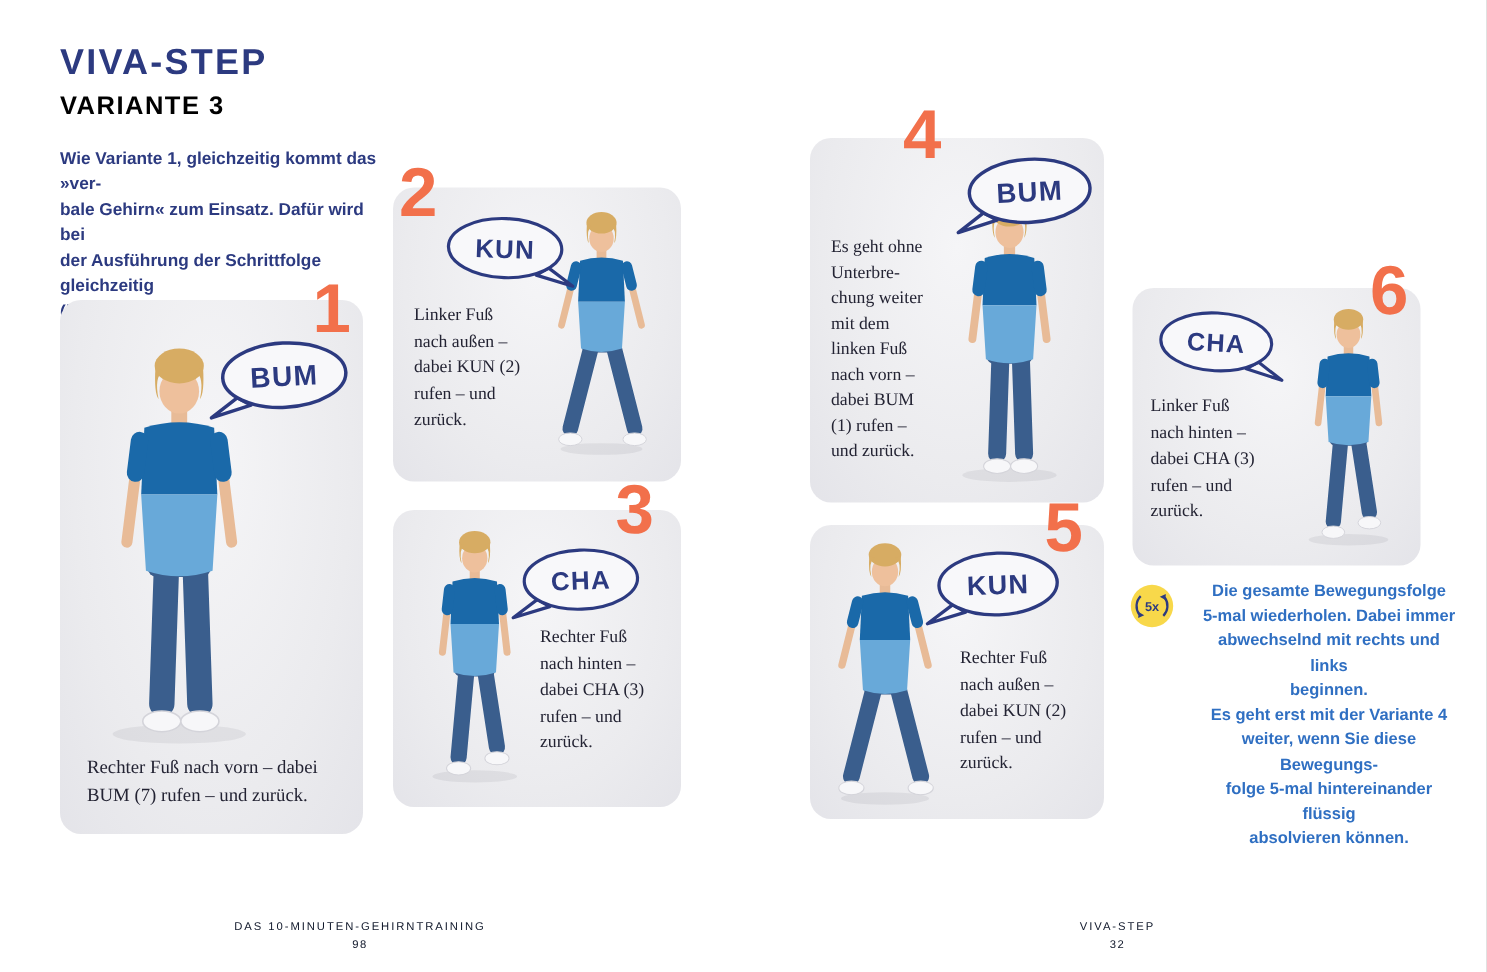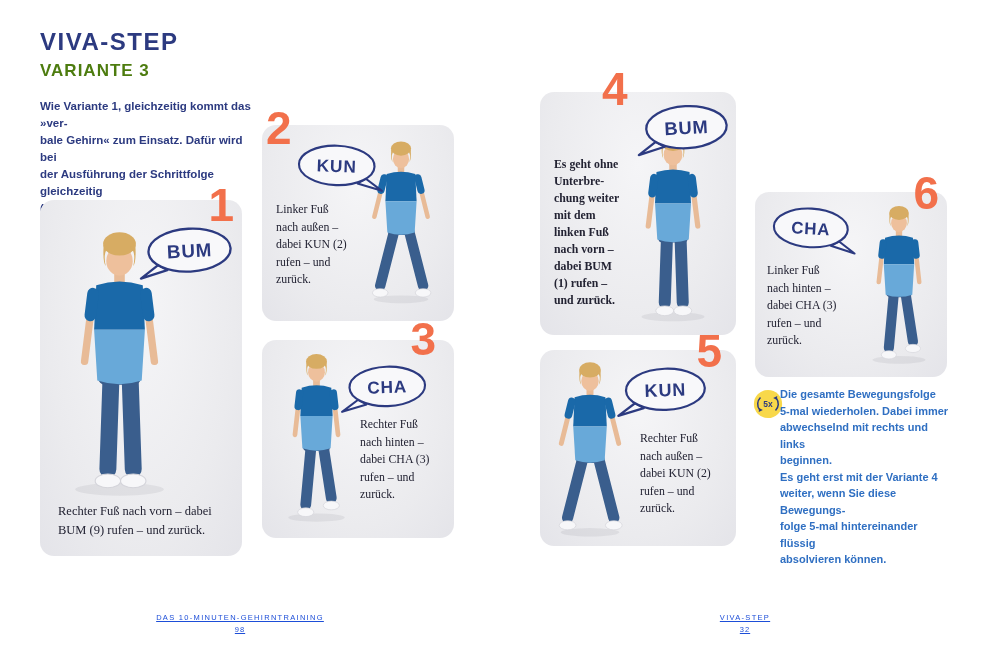--- a/index.html
+++ b/index.html
@@ -8,21 +8,21 @@
     position:relative; width:991px; height:648px; background:#ffffff;
     overflow:hidden; margin:0 auto;
   }
   
   .page-title {
     position:absolute; left:40px; top:28px;
     font-size:24px; font-weight:bold; letter-spacing:1.5px; color:#2c3a80;
   }
   .page-subtitle {
     position:absolute; left:40px; top:61px;
-    font-size:17px; font-weight:bold; letter-spacing:1px; color:#4d7c0f;
+    font-size:17px; font-weight:bold; letter-spacing:1px; color:#000000;
   }
   .intro {
     position:absolute; left:40px; top:98px; width:222px;
     font-size:11.5px; font-weight:bold; line-height:17px; color:#2c3a80;
     white-space:pre-line;
   }
   
   .panel {
     position:absolute; border-radius:14px;
     background:radial-gradient(ellipse at 50% 30%, #f5f5f7 0%, #ebebee 65%, #e4e4e9 100%);
@@ -58,44 +58,45 @@
   .p3 { left:262px; top:340px; width:192px; height:198px; }
   .p3 .panel-number { top:-24px; right:18px; }
   .p3 .person  { left:14px; top:10px; width:81px; height:175px; }
   .p3 .bubble  { left:76px; top:22px; width:92px; height:54px; }
   .p3 .caption { left:98px; top:76px; font-size:11.8px; }
 
   .p4 { left:540px; top:92px;  width:196px; height:243px; }
   .p4 .panel-number { top:-26px; left:62px; }
   .p4 .person  { right:18px; top:38px; width:90px; height:195px; }
   .p4 .bubble  { right:4px; top:10px; width:98px; height:56px; }
-  .p4 .caption { left:14px; top:64px; font-size:11.8px; line-height:17px;font-weight:bold; }
+  .p4 .caption { left:14px; top:64px; font-size:11.8px; line-height:17px; }
 
   .p5 { left:540px; top:350px; width:196px; height:196px; }
   .p5 .panel-number { top:-22px; right:14px; }
   .p5 .person  { left:8px; top:8px; width:84px; height:182px; }
   .p5 .bubble  { left:74px; top:14px; width:96px; height:56px; }
   .p5 .caption { left:100px; top:80px; font-size:11.8px; }
 
   .p6 { left:755px; top:192px; width:192px; height:185px; }
   .p6 .panel-number { top:-22px; right:8px; }
   .p6 .person  { right:10px; top:10px; width:76px; height:165px; }
   .p6 .bubble  { left:14px; top:12px; width:90px; height:53px; }
   .p6 .caption { left:12px; top:70px; font-size:11.8px; }
 
   
   .note { position:absolute; left:752px; top:386px; width:214px; }
   .note-badge { position:absolute; left:0; top:2px; width:32px; height:32px; }
   .note-text {
-    position:absolute; left:28px; top:0; width:176px;
+    position:absolute; left:46px; top:0; width:176px;
     font-size:11px; font-weight:bold; line-height:16.5px; color:#2f6fc2;
     white-space:pre-line;
+    text-align:center;
   }
   
-  .footer { position:absolute; width:220px; text-align:center; color:#1d4ed8;text-decoration:underline; }
+  .footer { position:absolute; width:220px; text-align:center; color:#0f172a; }
   .footer .f-label { font-size:7.5px; letter-spacing:1.3px; }
   .footer .f-page  { font-size:7.5px; letter-spacing:1px; margin-top:3px; }
   .footer-left  { left:130px; top:613px; }
   .footer-right { left:635px; top:613px; }
 </style>
 </head>
 <body>
 
 <div class="spread">
 
@@ -131,21 +132,21 @@
   </svg>
       </div>
     <svg class="bubble" viewBox="0 0 112 64">
       <g transform="rotate(-3 56 30)">
         <path class="bub" d="M24,44 L4,58 L34,50 Z"></path>
         <ellipse class="bub" cx="60" cy="29" rx="46" ry="24"></ellipse>
         <text class="bubtext" x="60" y="37">BUM</text>
       </g>
     </svg>
     <div class="caption">Rechter Fuß nach vorn – dabei
-BUM (9) rufen – und zurück.</div>
+BUM (7) rufen – und zurück.</div>
   </div>
 
   <div class="panel p2">
     <div class="panel-number">2</div>
     <div class="person">
         <svg viewBox="0 0 120 260" xmlns="http://www.w3.org/2000/svg">
     <ellipse cx="60" cy="249" rx="42" ry="6" fill="rgba(60,60,80,0.08)"></ellipse>
     <line x1="50" y1="142" x2="28" y2="228" stroke="#3a5e8d" stroke-width="16" stroke-linecap="round"></line>
           <line x1="72" y1="142" x2="94" y2="228" stroke="#3a5e8d" stroke-width="16" stroke-linecap="round"></line>
           <ellipse cx="28" cy="239" rx="12" ry="6.5" fill="#f7f7f9" stroke="#d4d4da" stroke-width="1"></ellipse>

